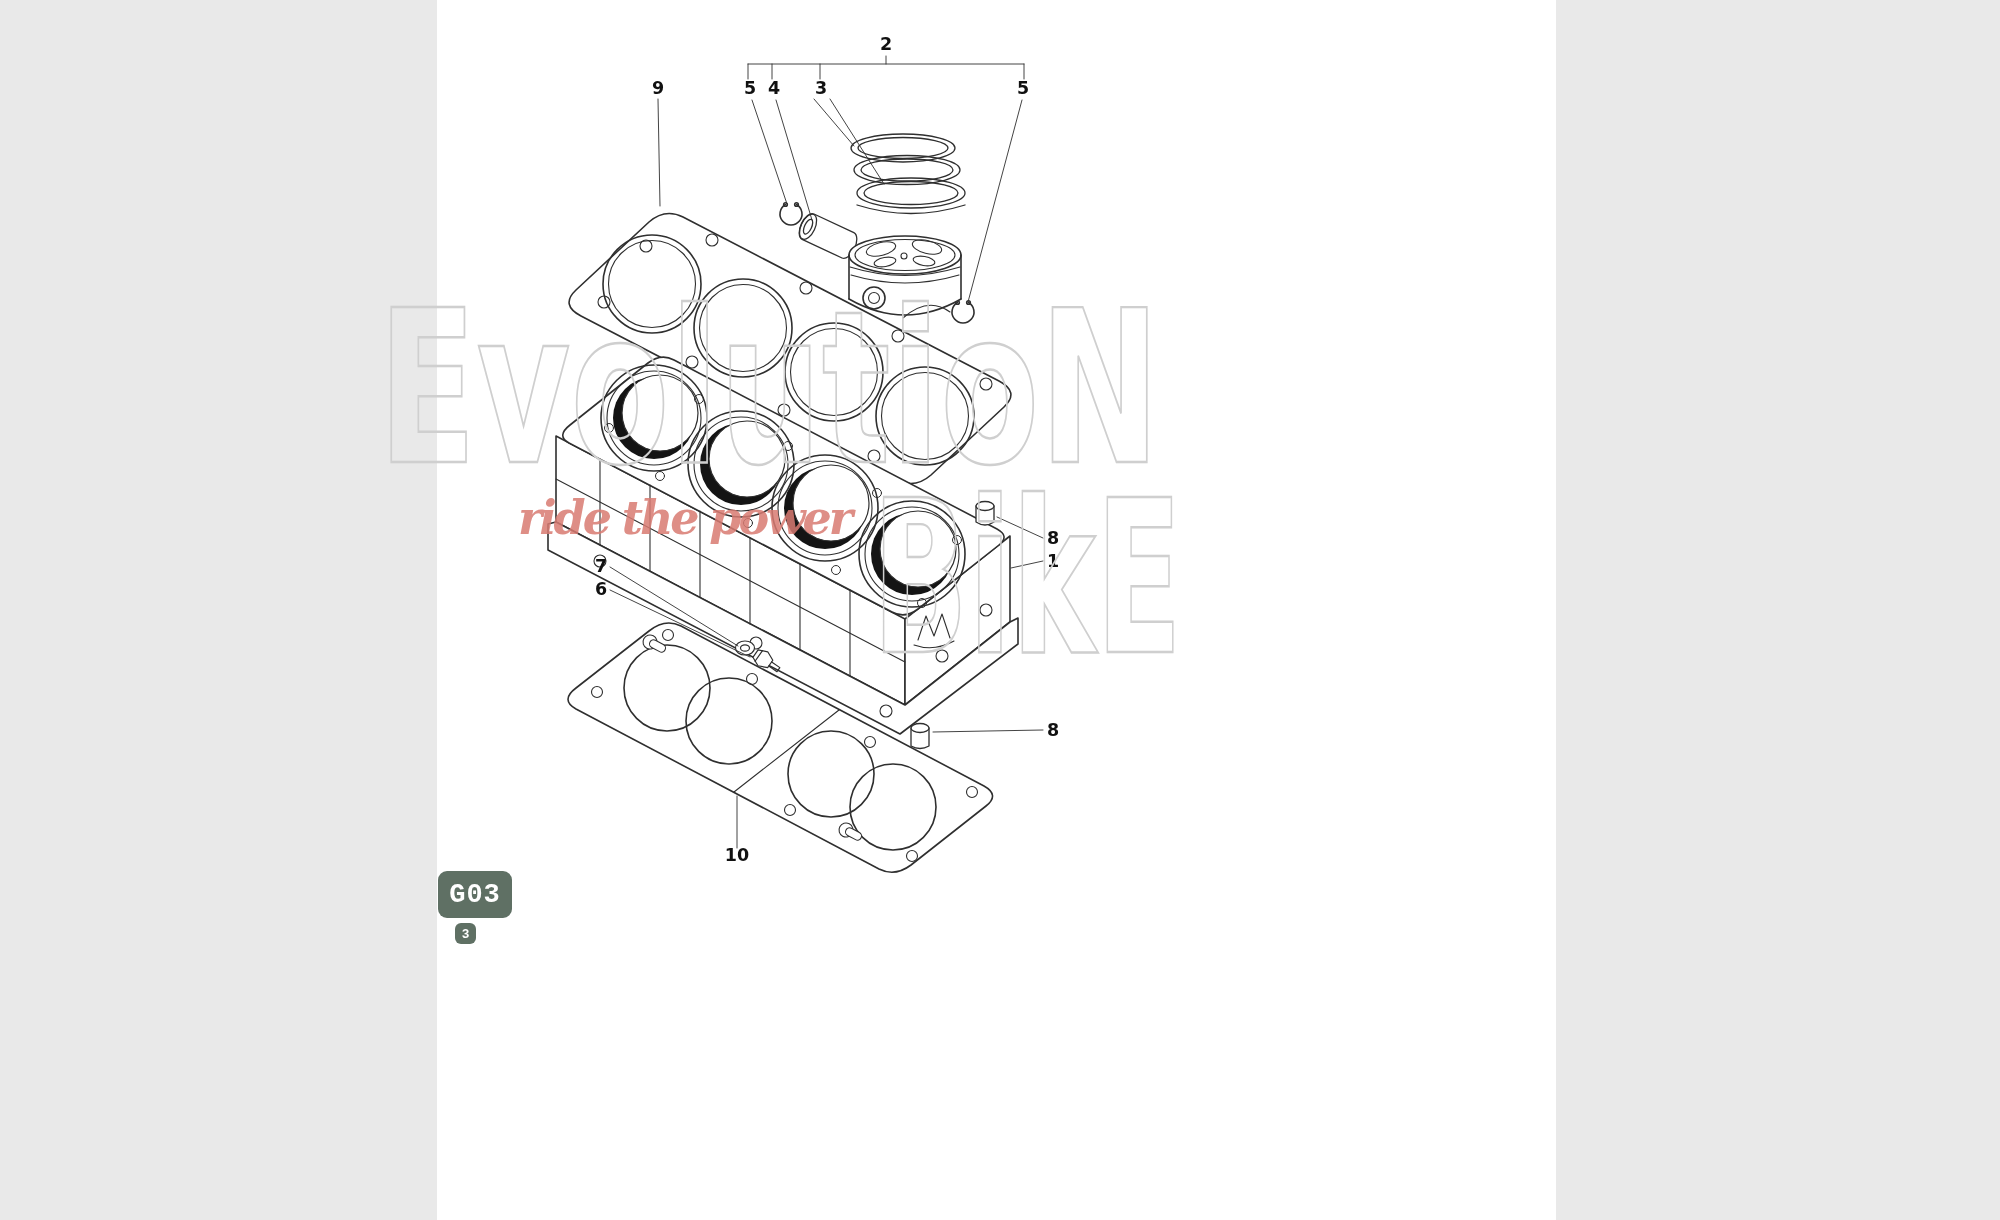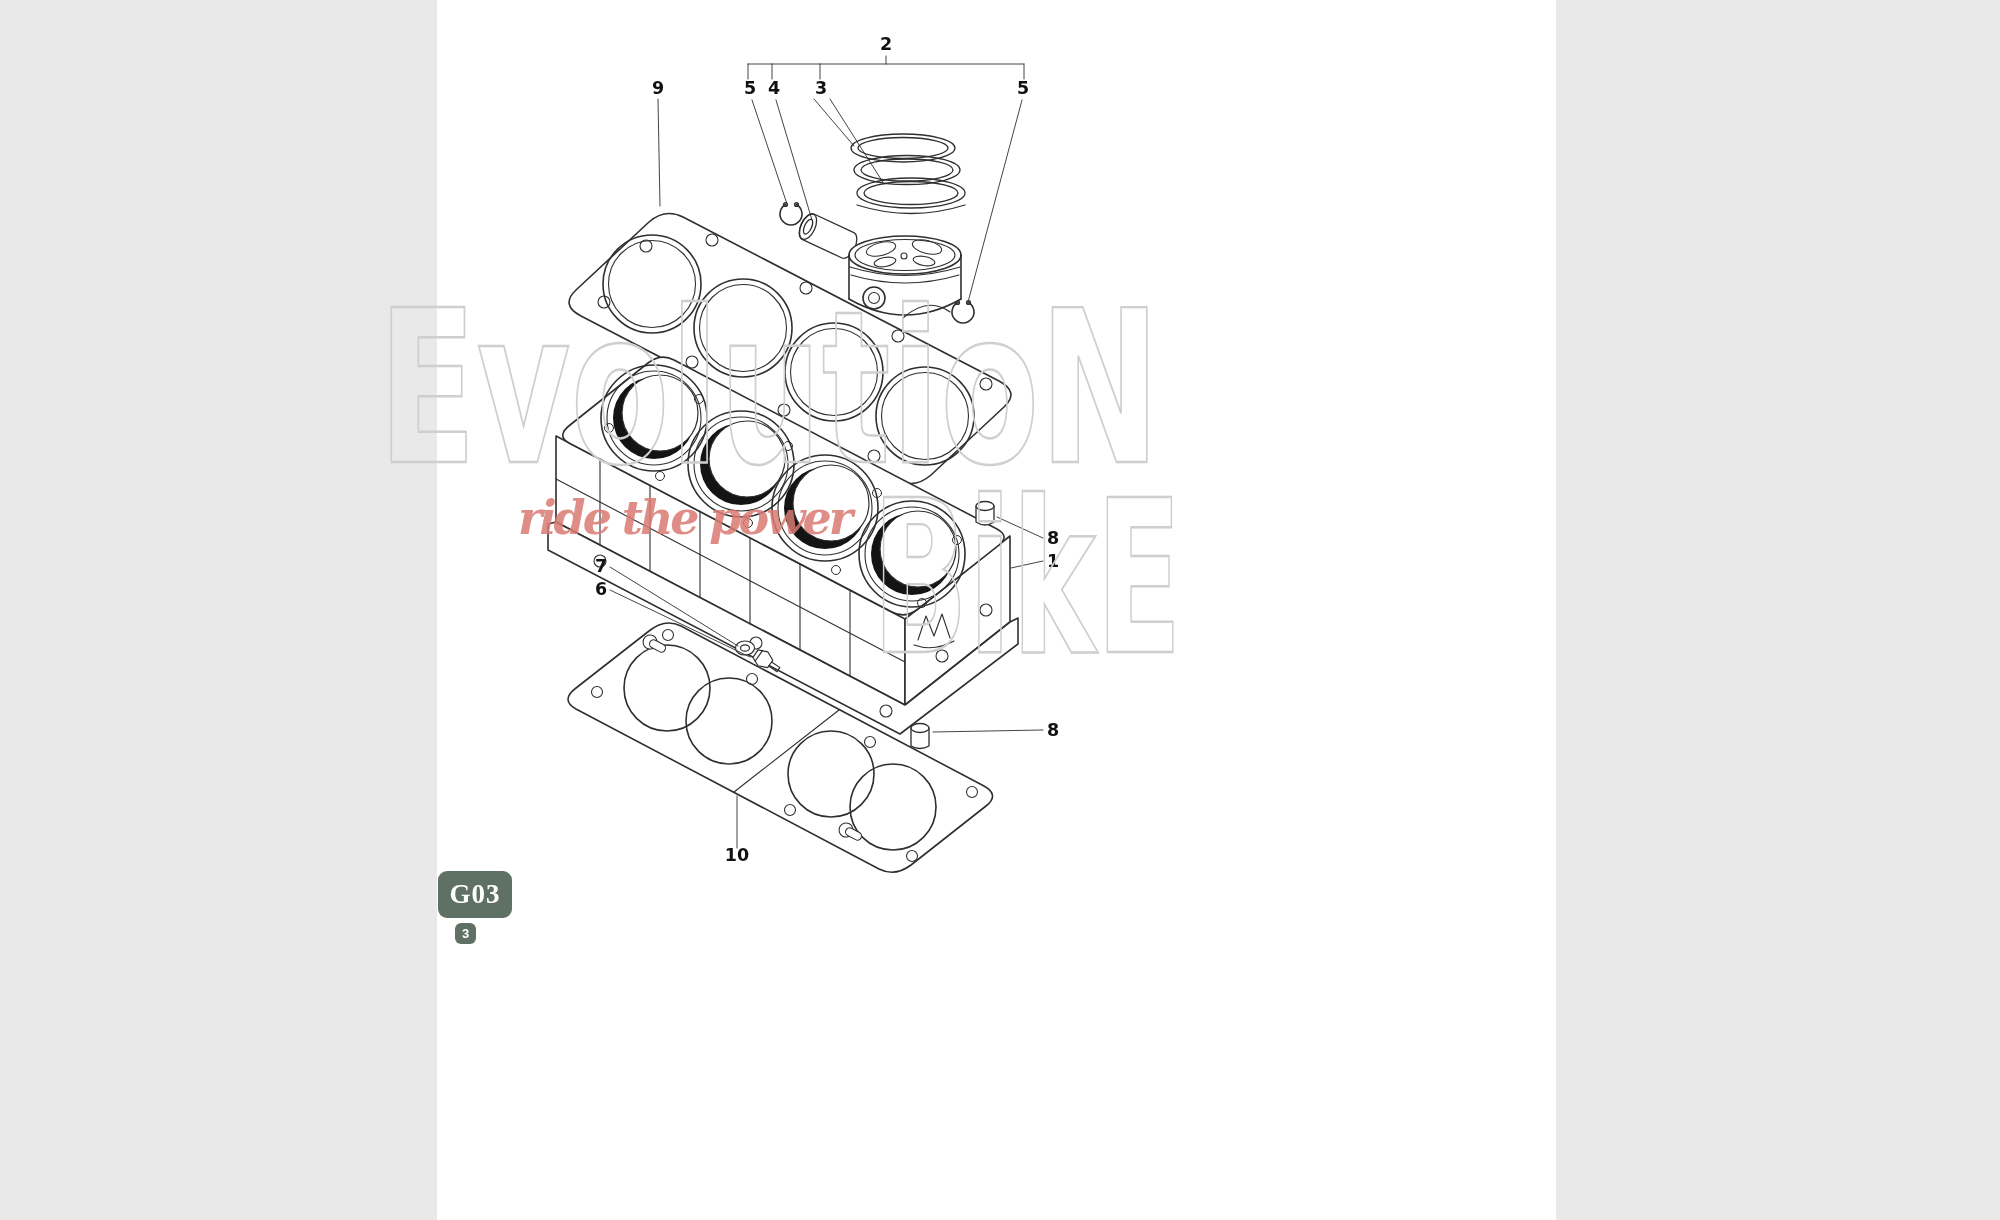--- a/index.html
+++ b/index.html
@@ -5,21 +5,21 @@
   html,body{margin:0;padding:0;background:#fff;}
   .stage{position:relative;width:2000px;height:1220px;background:#fff;overflow:hidden;
          font-family:"DejaVu Sans",sans-serif;}
   .side-strip{position:absolute;top:0;height:1220px;background:#e9e9e9;}
   .side-strip.left{left:0;width:437px;}
   .side-strip.right{left:1556px;width:444px;}
   svg.diagram{position:absolute;left:0;top:0;}
   .badge{position:absolute;left:438px;top:871px;width:74px;height:47px;background:#5f7064;
          border-radius:9px;color:#fff;display:flex;align-items:center;justify-content:center;
          font-size:27px;font-weight:bold;letter-spacing:1px;
-         font-family:Liberation Serif, serif;}
+         font-family:Liberation Mono, monospace;}
   .badge-sub{position:absolute;left:455px;top:923px;width:21px;height:21px;background:#5f7064;
          border-radius:6px;color:#fff;display:flex;align-items:center;justify-content:center;
          font-size:13px;font-weight:bold;font-family:"Liberation Sans",sans-serif;}
   text.callout{font-size:17.5px;font-weight:bold;fill:#111;text-anchor:middle;
          font-family:"DejaVu Sans",sans-serif;}
   .wm-big{font-family:"DejaVu Sans",sans-serif;font-weight:bold;fill:none;
          stroke:#cfcfcf;stroke-width:2.4px;}
   .wm-red{font-family:"DejaVu Serif",serif;font-style:italic;font-weight:bold;
          fill:#d97b72;opacity:.85;}
 </style>

